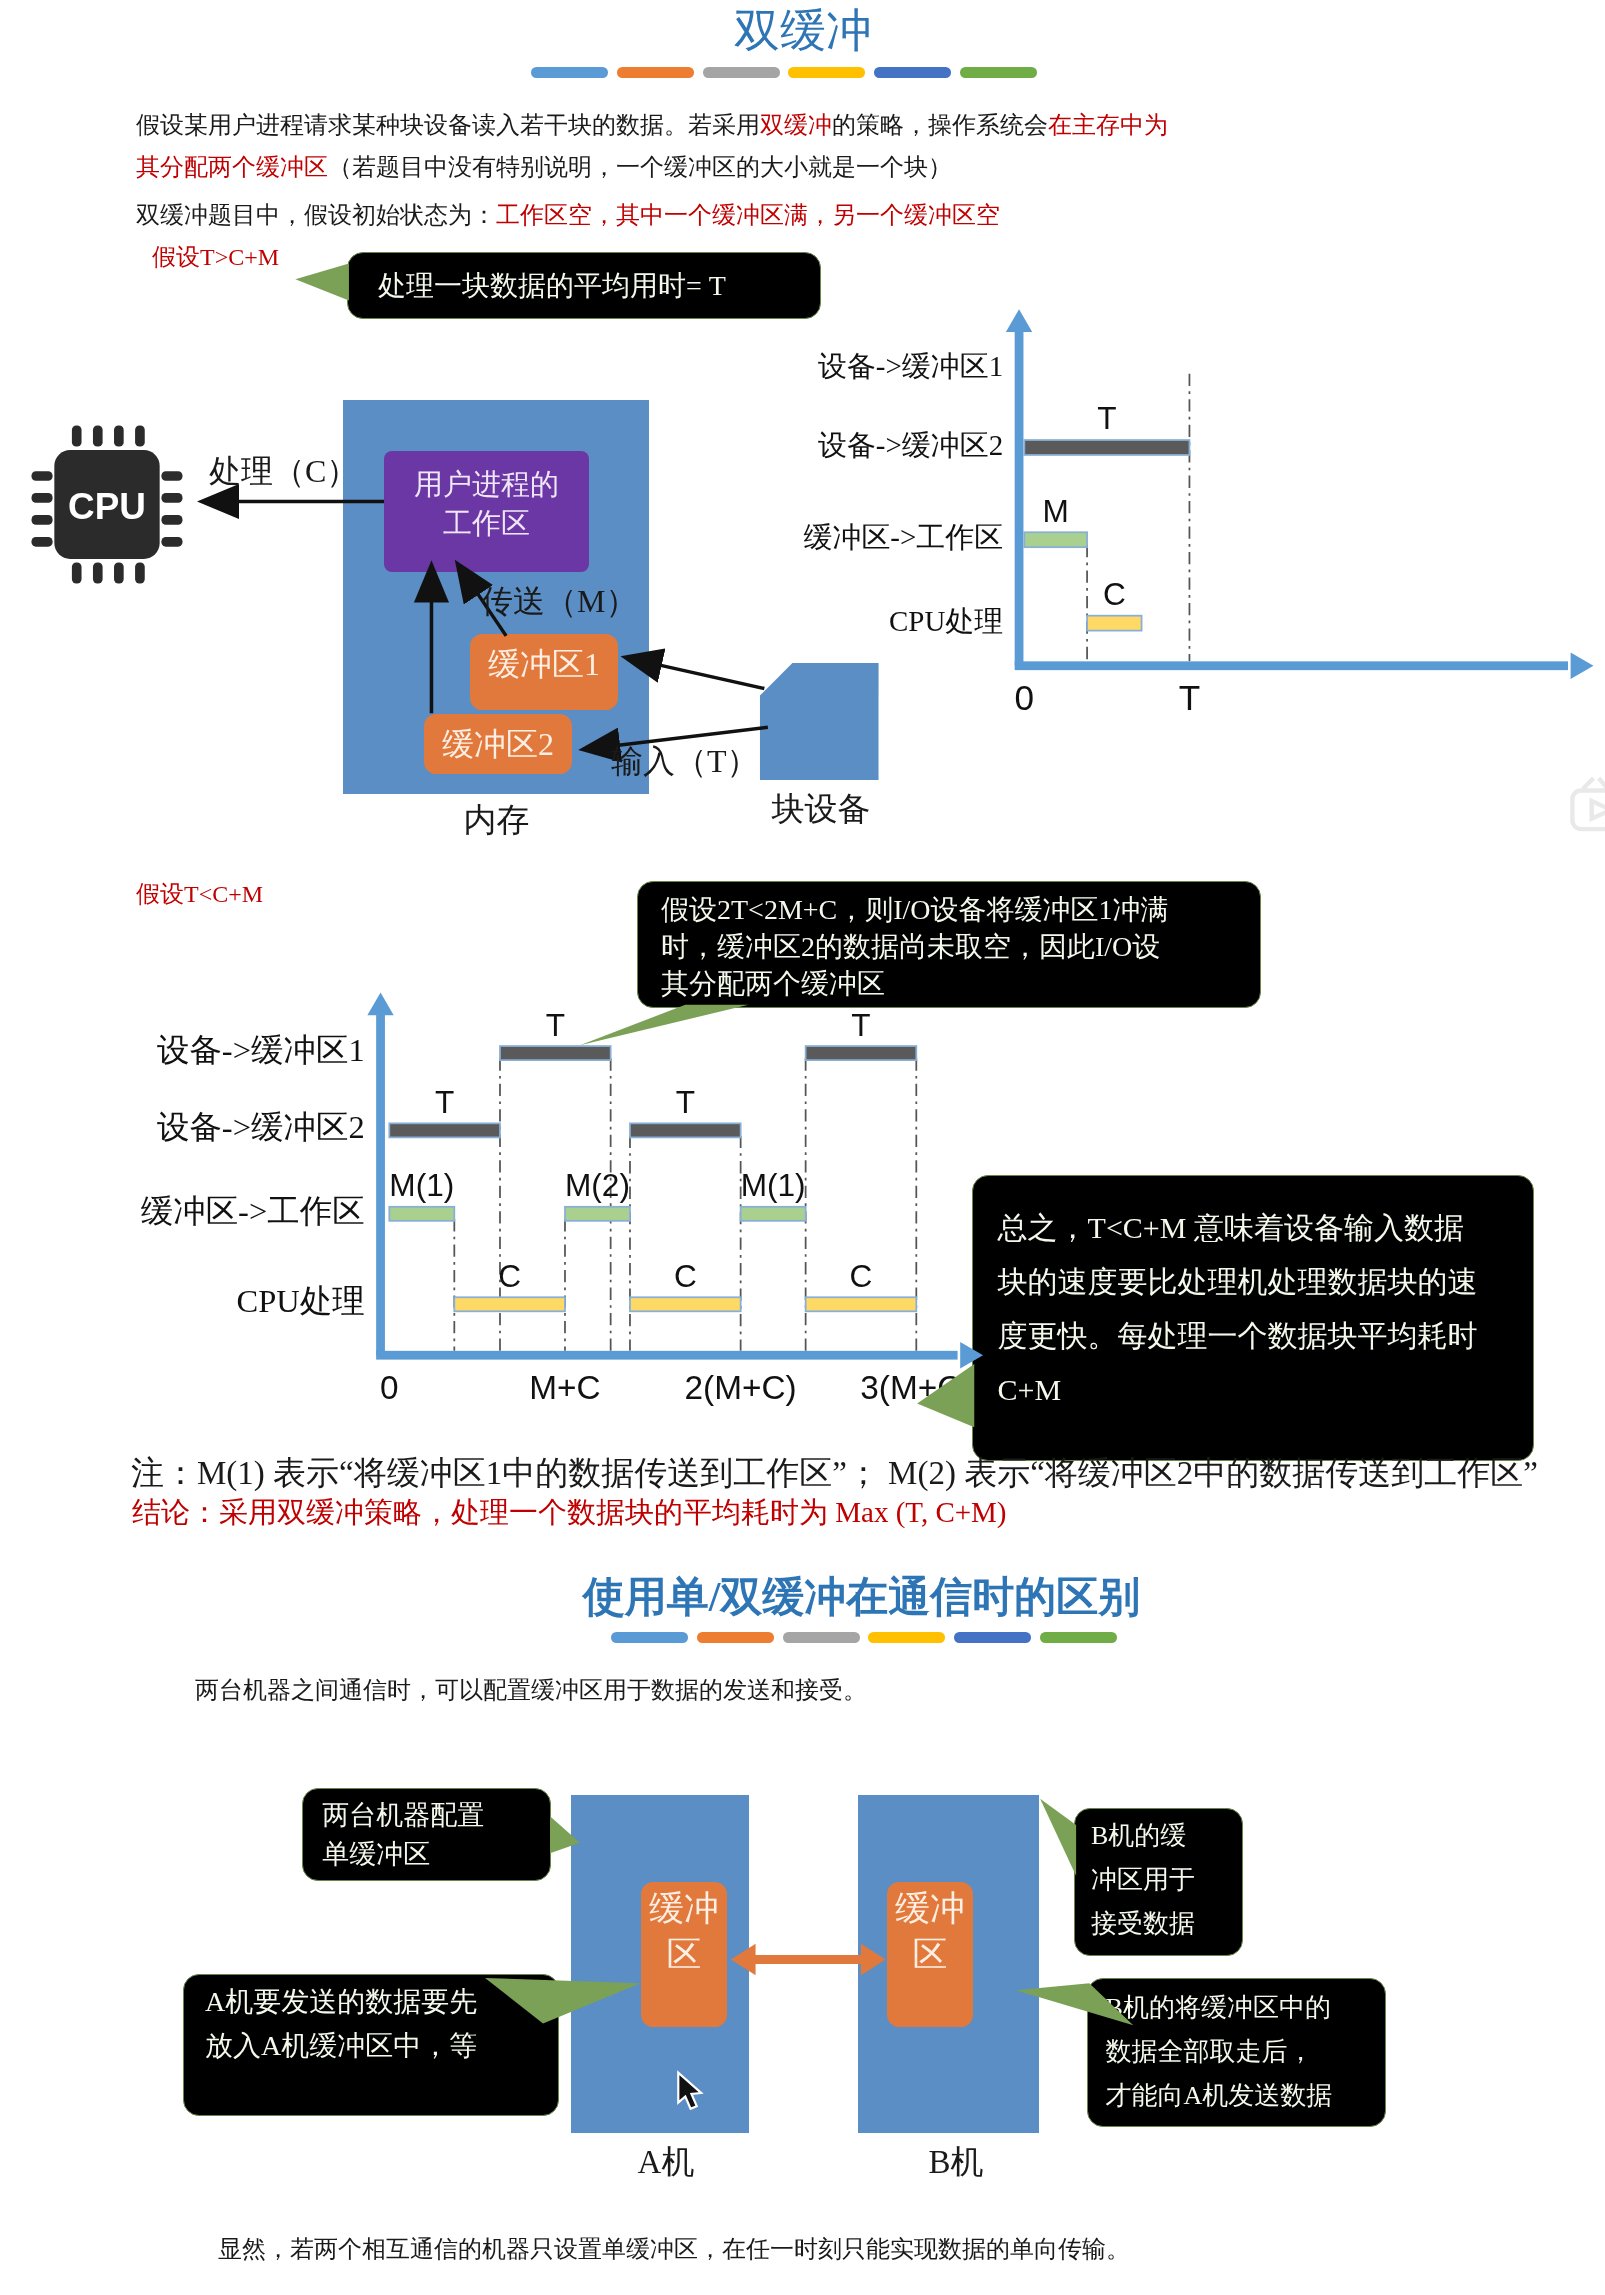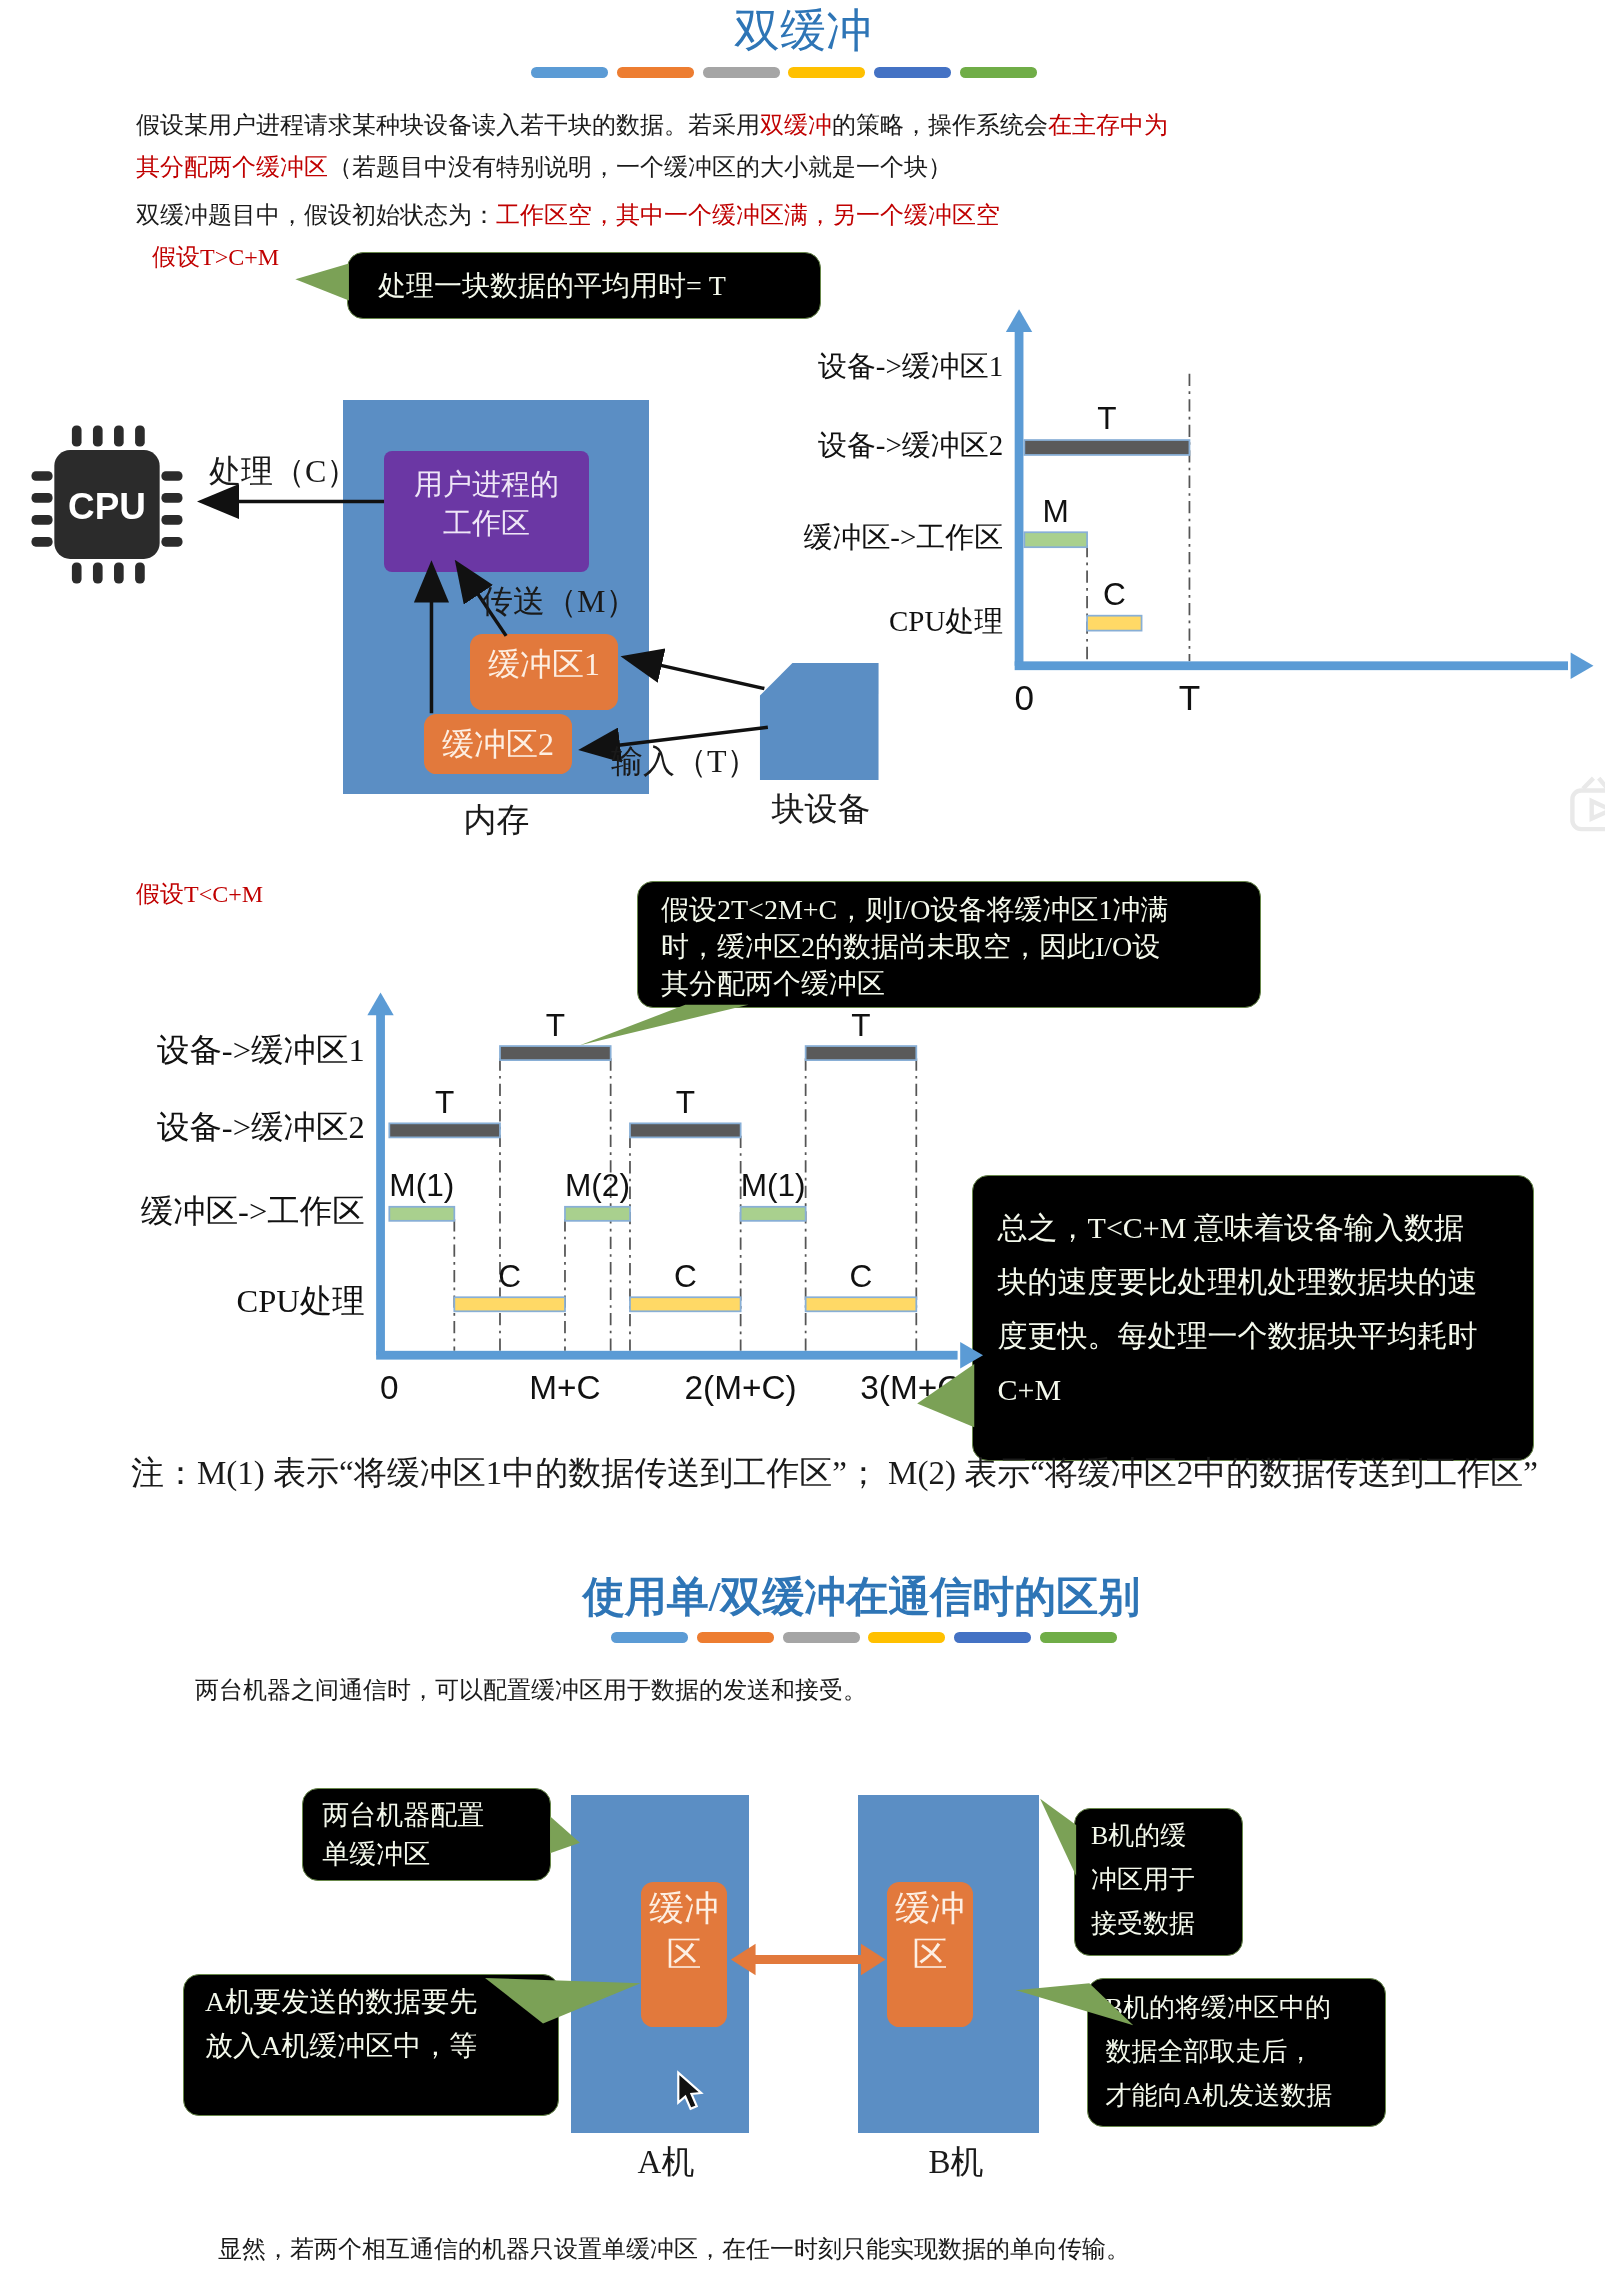--- a/index.html
+++ b/index.html
@@ -150,20 +150,21 @@
     </div>
 
   <div class="abs callout" style="left:972px;top:1175px;width:562px;height:286px;padding:24.6px 0 0 24.6px;font-size:30px;line-height:54px;">
       <div class="ln">总之，T&lt;C+M 意味着设备输入数据</div>
       <div class="ln">块的速度要比处理机处理数据块的速</div>
       <div class="ln">度更快。每处理一个数据块平均耗时</div>
       <div class="ln">C+M</div>
     </div>
 
   <p class="abs txt" style="left:119px;top:1439px;margin:12px;font-size:33px;">注：M(1) 表示“将缓冲区1中的数据传送到工作区”；  M(2) 表示“将缓冲区2中的数据传送到工作区”</p>
+  <p class="abs txt r" style="left:132px;top:1493px;margin:0;font-size:29px;">结论：采用双缓冲策略，处理一个数据块的平均耗时为 Max (T, C+M)</p>
 
   <div class="abs title2">使用单/双缓冲在通信时的区别</div>
   <div class="abs strip" style="left:611px;top:1632px;"><span style="background: rgb(91, 155, 213);"></span><span style="background: rgb(237, 125, 49);"></span><span style="background: rgb(165, 165, 165);"></span><span style="background: rgb(255, 192, 0);"></span><span style="background: rgb(68, 114, 196);"></span><span style="background: rgb(112, 173, 71);"></span></div>
   <p class="abs txt" style="left:195px;top:1674px;margin:0;">两台机器之间通信时，可以配置缓冲区用于数据的发送和接受。</p>
 
   <div class="abs callout" style="left:302px;top:1788px;width:249px;height:93px;padding:7px 0 0 19.3px;font-size:27px;line-height:39px;">
       <div class="ln">两台机器配置</div>
       <div class="ln">单缓冲区</div>
     </div>
 

